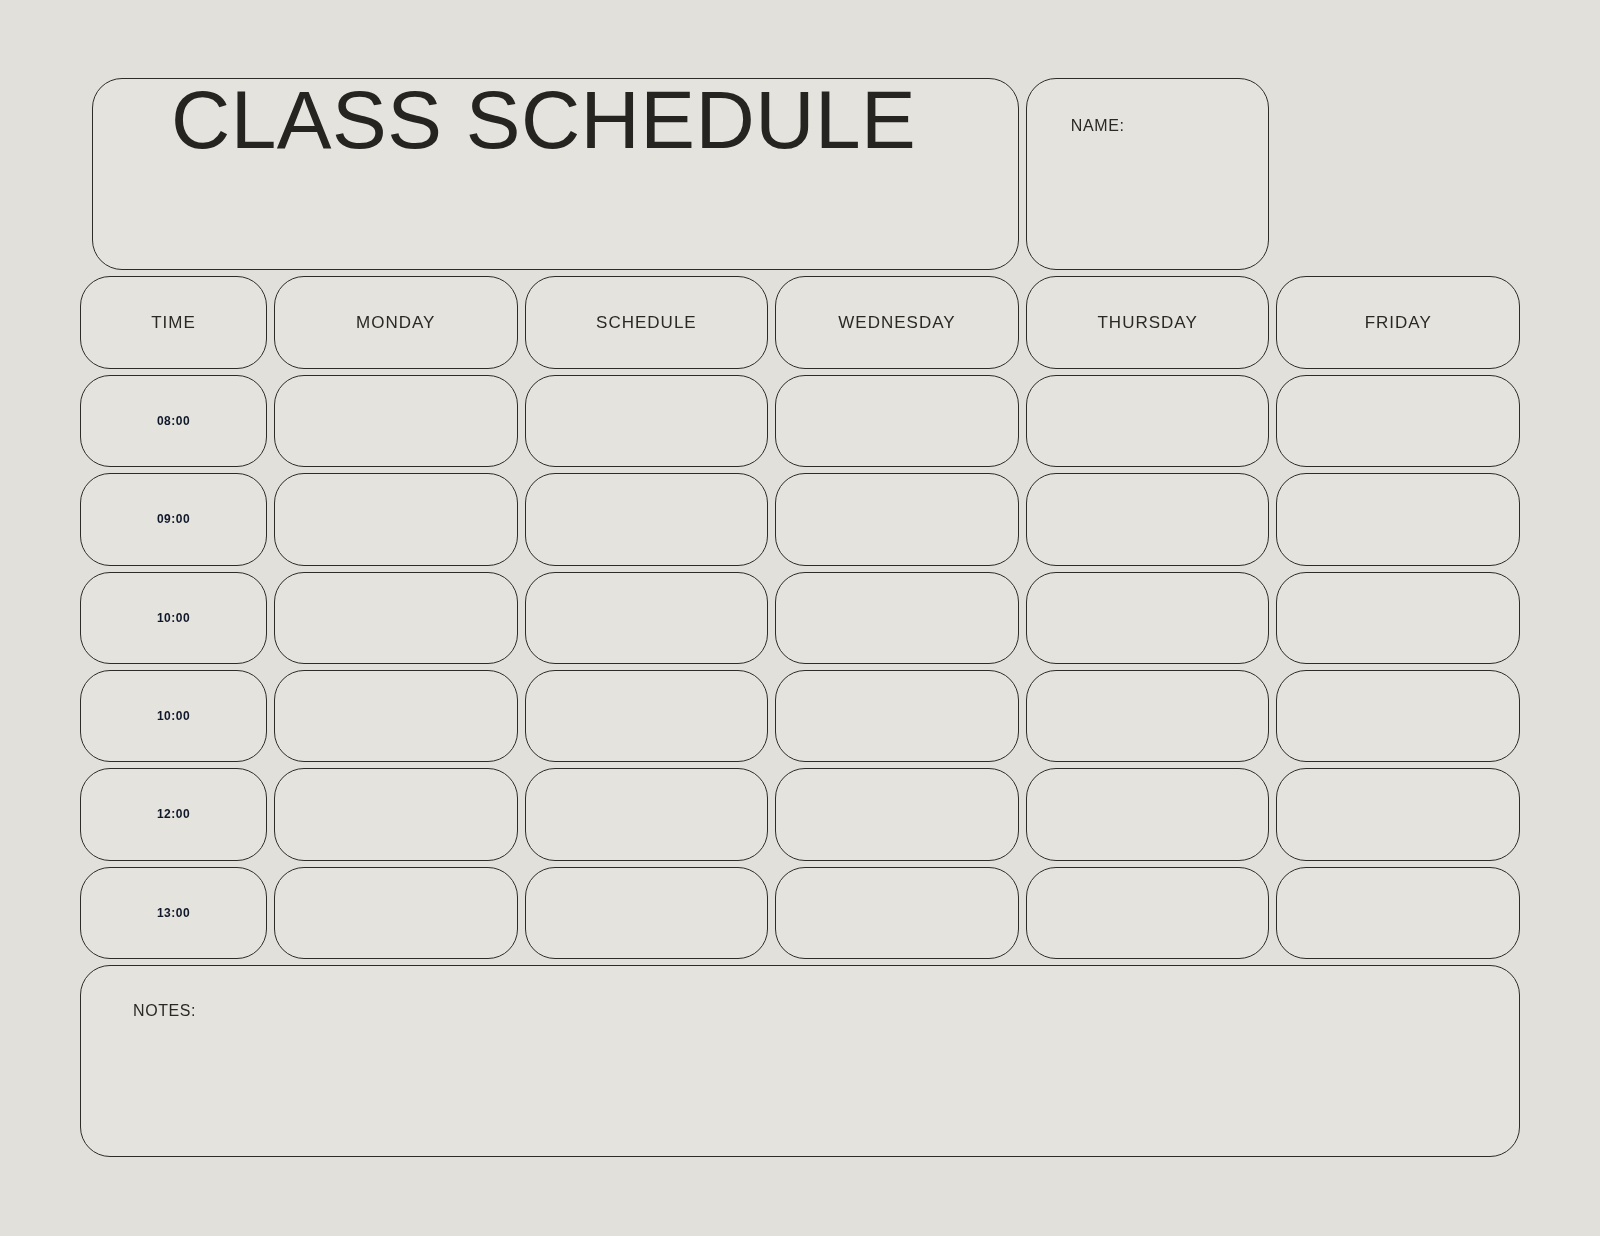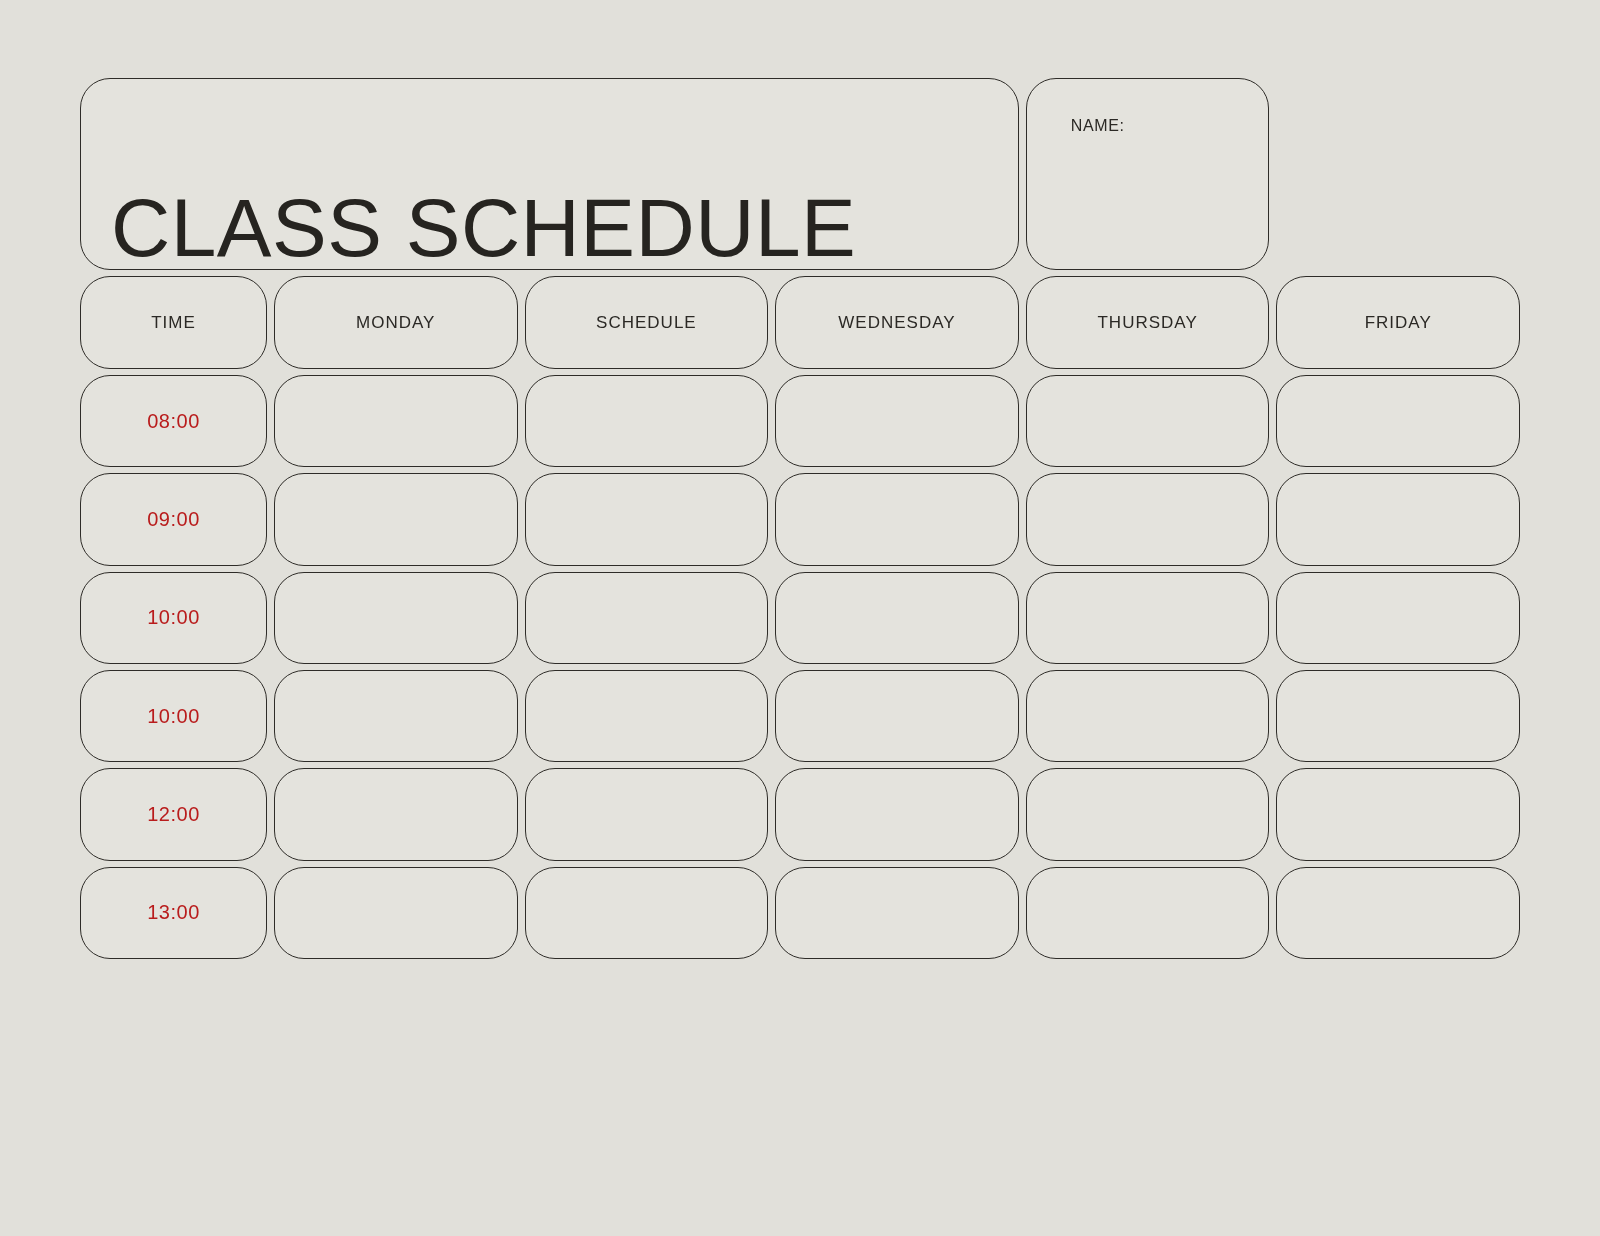--- a/index.html
+++ b/index.html
@@ -38,22 +38,23 @@
   .c2 { grid-column: 2; text-align: center; }
   .c3 { grid-column: 3; }
   .c4 { grid-column: 4; }
   .c5 { grid-column: 5; }
   .c6 { grid-column: 6; }
   .span-title { grid-column: 1 / 5; }
   .span-full  { grid-column: 1 / 7; }
 
   .title-box {
     display: flex;
-    align-items: flex-end;
-    padding-left: 30px;
+    align-items: flex-start;
+    padding-left: 78px;
+    margin-left: 12px;
   }
   .title-text {
     font-size: 82px;
     line-height: 1;
     letter-spacing: 0.5px;
     color: #262420;
     white-space: nowrap;
   }
   .label-box {
     padding: 38px 0 17px 44px;
@@ -68,23 +69,24 @@
     align-items: center;
     justify-content: center;
     font-size: 17px;
     letter-spacing: 1px;
     color: #2b2925;
   }
   .time-cell {
     display: flex;
     align-items: center;
     justify-content: center;
-    font-size: 20px;
+    font-size: 12px;
     letter-spacing: 0.5px;
-    color: #b91c1c;
+    color: #0f172a;
+    font-weight: bold;
   }
   .notes-box {
     padding: 36px 0 0 52px;
   }
 </style>
 </head>
 <body>
 
 <div class="sheet">
 
@@ -137,14 +139,17 @@
   <div class="box c5"></div>
   <div class="box c6"></div>
 
   <div class="box c1 time-cell">13:00</div>
   <div class="box c2"></div>
   <div class="box c3"></div>
   <div class="box c4"></div>
   <div class="box c5"></div>
   <div class="box c6"></div>
 
+  <div class="box span-full notes-box">
+    <span class="corner-label">NOTES:</span>
+  </div>
 
 </div>
 
 </body></html>

